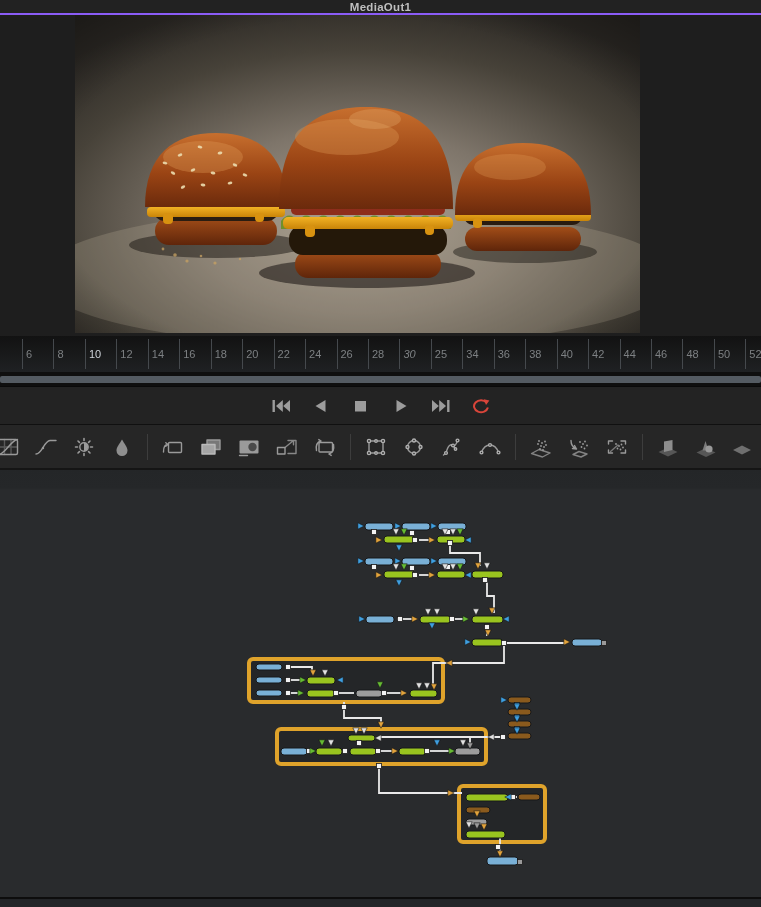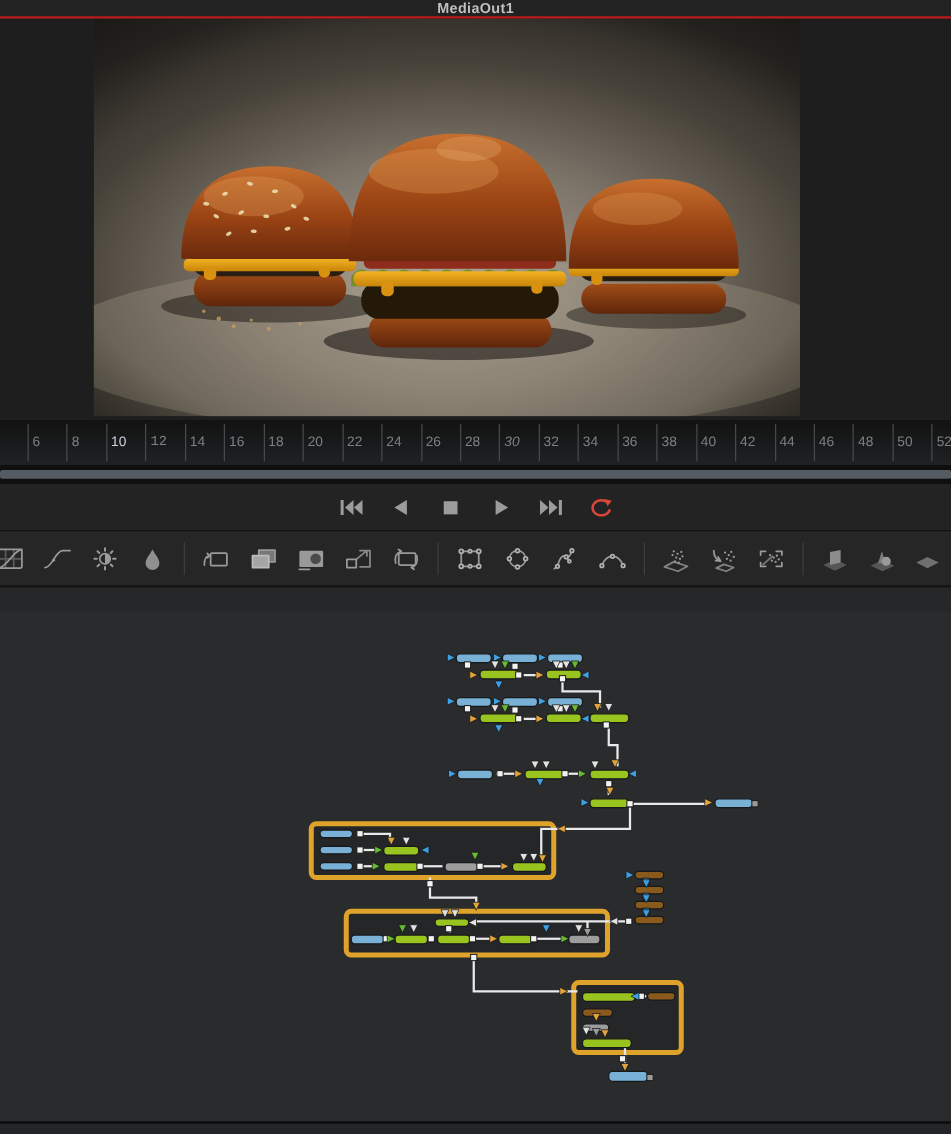--- a/index.html
+++ b/index.html
@@ -1,19 +1,19 @@
 <!DOCTYPE html>
 <html><head>
 <meta charset="utf-8">
 <style>
   html,body{margin:0;padding:0}
   body{width:761px;height:907px;overflow:hidden;position:relative;background:#202020;
        font-family:"Liberation Sans",sans-serif;-webkit-font-smoothing:antialiased}
   #title-bar{position:absolute;top:0;left:0;right:0;height:13px;background:#222222;
-             border-bottom:2px solid #b91c1c;display:flex;align-items:center;justify-content:center}
+             border-bottom:2px solid #8b5cf6;display:flex;align-items:center;justify-content:center}
   #title-bar span{font-size:11.5px;font-weight:bold;color:#bfbfbf;letter-spacing:.3px}
   #viewer{position:absolute;top:15px;left:0;right:0;height:321px;background:#1e1e1e}
   #viewer svg{position:absolute;left:75px;top:0;display:block}
   #ruler{position:absolute;top:336px;left:0;right:0;height:36px;overflow:hidden;
          background:linear-gradient(180deg,#121212,#1f2123)}
   .tick{position:absolute;top:0;bottom:0;width:30px}
   .tick i{position:absolute;left:0;top:3px;bottom:3px;width:1px;background:#45494d}
   .tick span{position:absolute;left:4px;top:50%;transform:translateY(-50%);
              font-size:11px;color:#7d8083}
   .tick.hl span{color:#cdd2d8}
@@ -140,21 +140,21 @@
       <span>6</span>
     </div>
     <div class="tick" style="left: 53.45px;">
       <i></i>
       <span>8</span>
     </div>
     <div class="tick hl" style="left: 84.9px;">
       <i></i>
       <span>10</span>
     </div>
-    <div class="tick" style="left: 116.35px; font-family: Liberation Mono, monospace;">
+    <div class="tick" style="left: 116.35px;">
       <i></i>
       <span>12</span>
     </div>
     <div class="tick" style="left: 147.8px;">
       <i></i>
       <span>14</span>
     </div>
     <div class="tick" style="left: 179.25px;">
       <i></i>
       <span>16</span>
@@ -182,21 +182,21 @@
     <div class="tick" style="left: 367.95px; text-align: right;">
       <i></i>
       <span>28</span>
     </div>
     <div class="tick" style="left: 399.4px; font-style: italic;">
       <i></i>
       <span>30</span>
     </div>
     <div class="tick" style="left: 430.85px;">
       <i></i>
-      <span>32</span>
+      <span>25</span>
     </div>
     <div class="tick" style="left: 462.3px;">
       <i></i>
       <span>34</span>
     </div>
     <div class="tick" style="left: 493.75px;">
       <i></i>
       <span>36</span>
     </div>
     <div class="tick" style="left: 525.2px; padding-left: 24px;">

